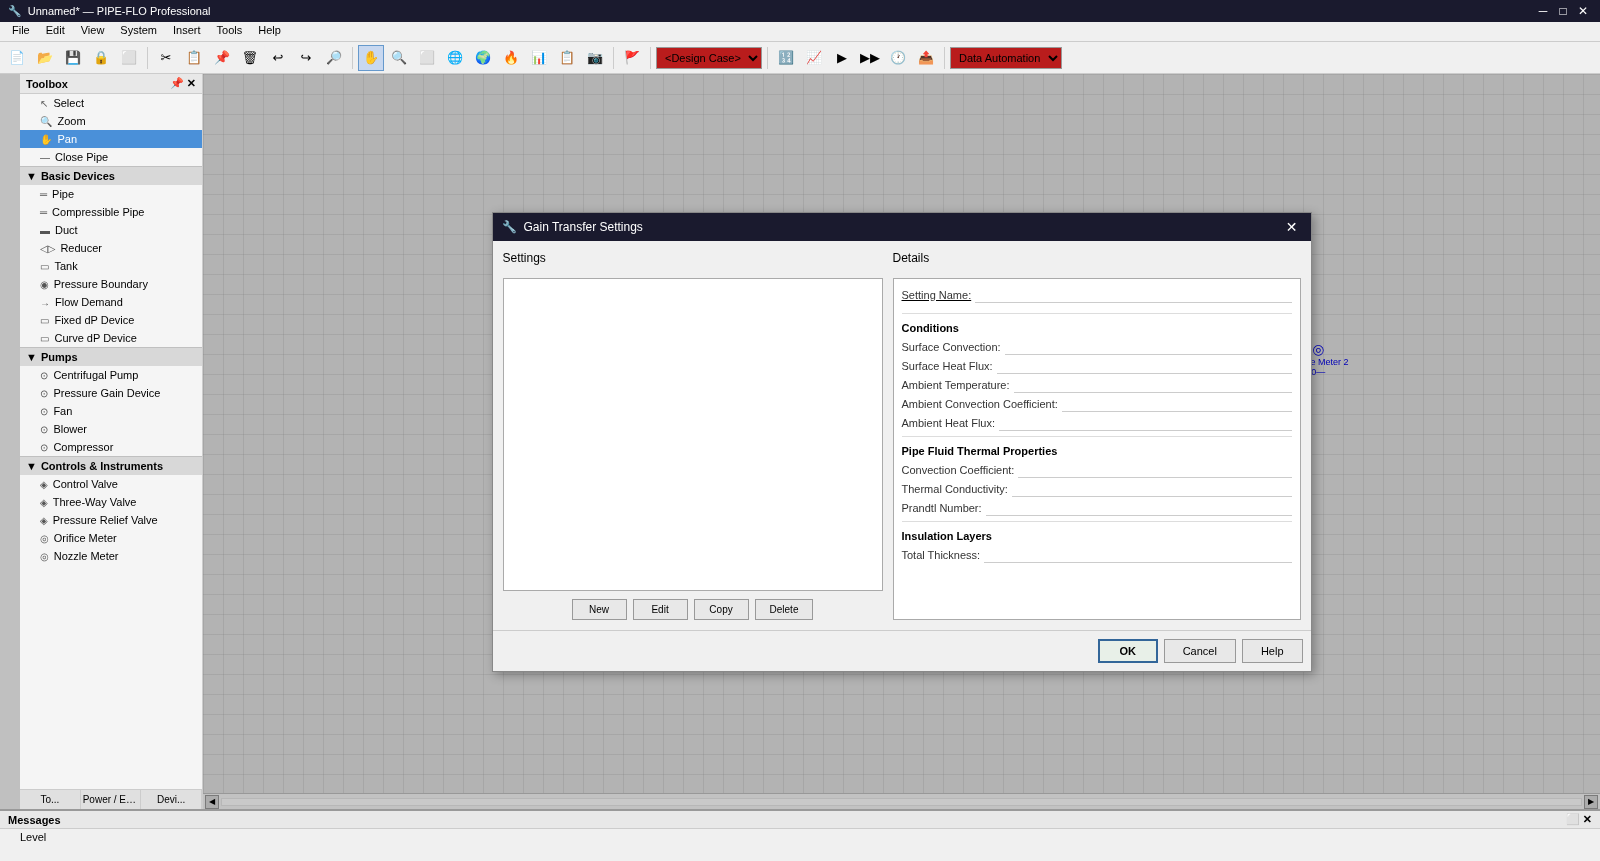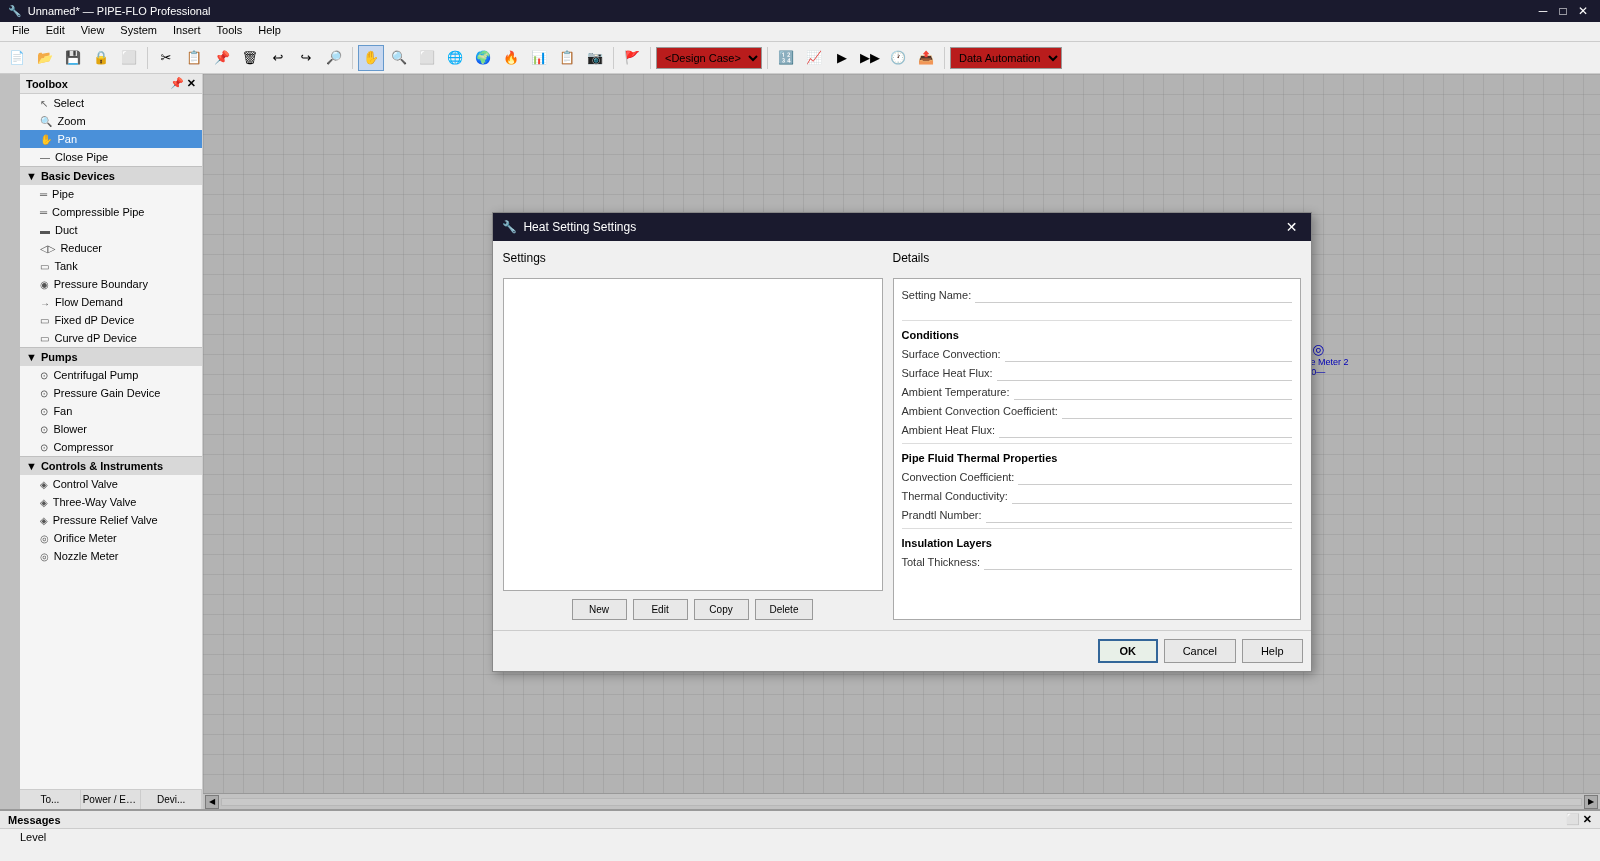--- a/index.html
+++ b/index.html
@@ -279,21 +279,22 @@
     .details-value-box {
       flex: 1;
       height: 16px;
       border-bottom: 1px solid #ccc;
       margin-left: 4px;
     }
 
     .setting-name-row {
       display: flex;
       align-items: center;
-      margin-bottom: 17px;
+      margin-bottom: 10px;
+      text-decoration: underline;
     }
     .setting-name-label { font-size: 11px; color: #333; }
 
     .details-divider {
       height: 1px;
       background: #ddd;
       margin: 5px 0;
     }
 
     #dialog-footer {
@@ -542,21 +543,21 @@
       <div class="canvas-element-icon">◎</div>
       <div style="font-size:9px; color:#0000cc; white-space:nowrap;">Nozzle Meter 2<br>0—</div>
     </div>
 
     <div id="dialog-overlay">
       <div id="dialog">
 
         <div id="dialog-title">
           <div id="dialog-title-left">
             <span>🔧</span>
-            <span>Heat Setting Settings</span>
+            <span>Gain Transfer Settings</span>
           </div>
           <button class="dialog-close-btn">✕</button>
         </div>
 
         <div id="dialog-body">
 
           <div id="dialog-settings">
             <div class="panel-label">Settings</div>
             <div id="settings-list-box"></div>
             <div id="settings-buttons">

